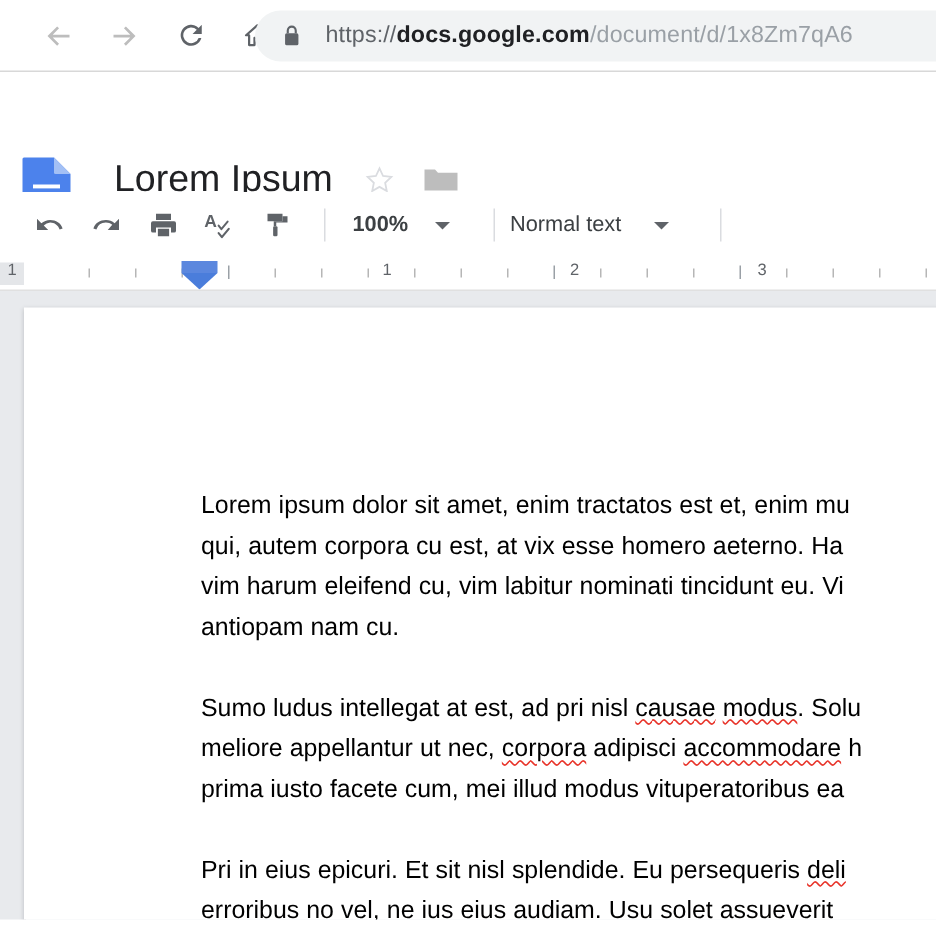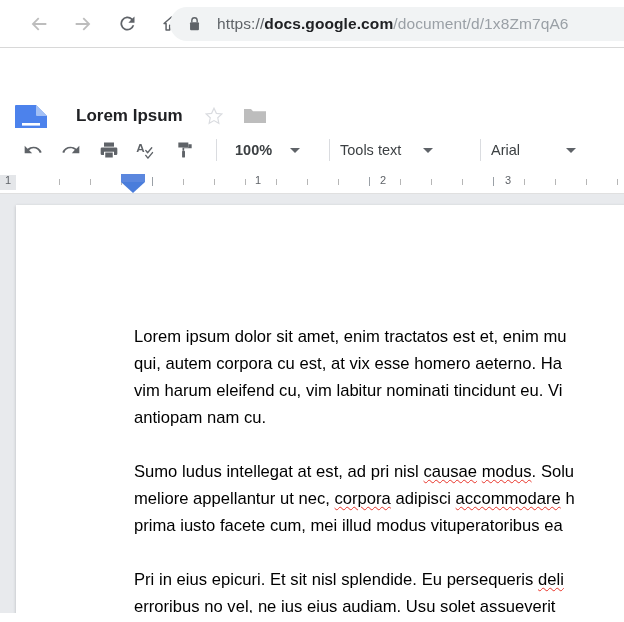--- a/index.html
+++ b/index.html
@@ -61,23 +61,23 @@
     position: absolute;
     left: 14px; top: 56px;
     width: 34px; height: 44px;
   }
   .doc-title-row {
     position: absolute;
     left: 76px; top: 57px;
     display: flex; align-items: center;
   }
   .doc-title {
-    font-size: 17px;
+    font-size: 25px;
     color: #202124;
-    font-weight: bold;
+    font-weight: normal;
     white-space: nowrap;
   }
   .star-icon { margin-left: 20px; display: flex; }
   .folder-icon { margin-left: 18px; display: flex; }
 
   .menubar {
     position: absolute;
     left: 76px; top: 94px;
     display: flex;
     align-items: center;
@@ -361,30 +361,26 @@
   <div class="tb-sep"></div>
 
   <div class="tb-dropdown zoom-dd">
     <span class="label">100%</span>
     <span class="caret"></span>
   </div>
 
   <div class="tb-sep"></div>
 
   <div class="tb-dropdown style-dd">
-    <span class="label">Tools text</span>
+    <span class="label">Normal text</span>
     <span class="caret"></span>
   </div>
 
   <div class="tb-sep"></div>
 
-  <div class="tb-dropdown font-dd">
-    <span class="label">Arial</span>
-    <span class="caret"></span>
-  </div>
 
 </div>
 
 <div class="ruler">
   <div class="ruler-track"></div>
   <div class="ruler-margin left"></div>
 
   <span class="ruler-num" style="left:8px">1</span>
 
   <span class="tick" style="left:59px"></span>

